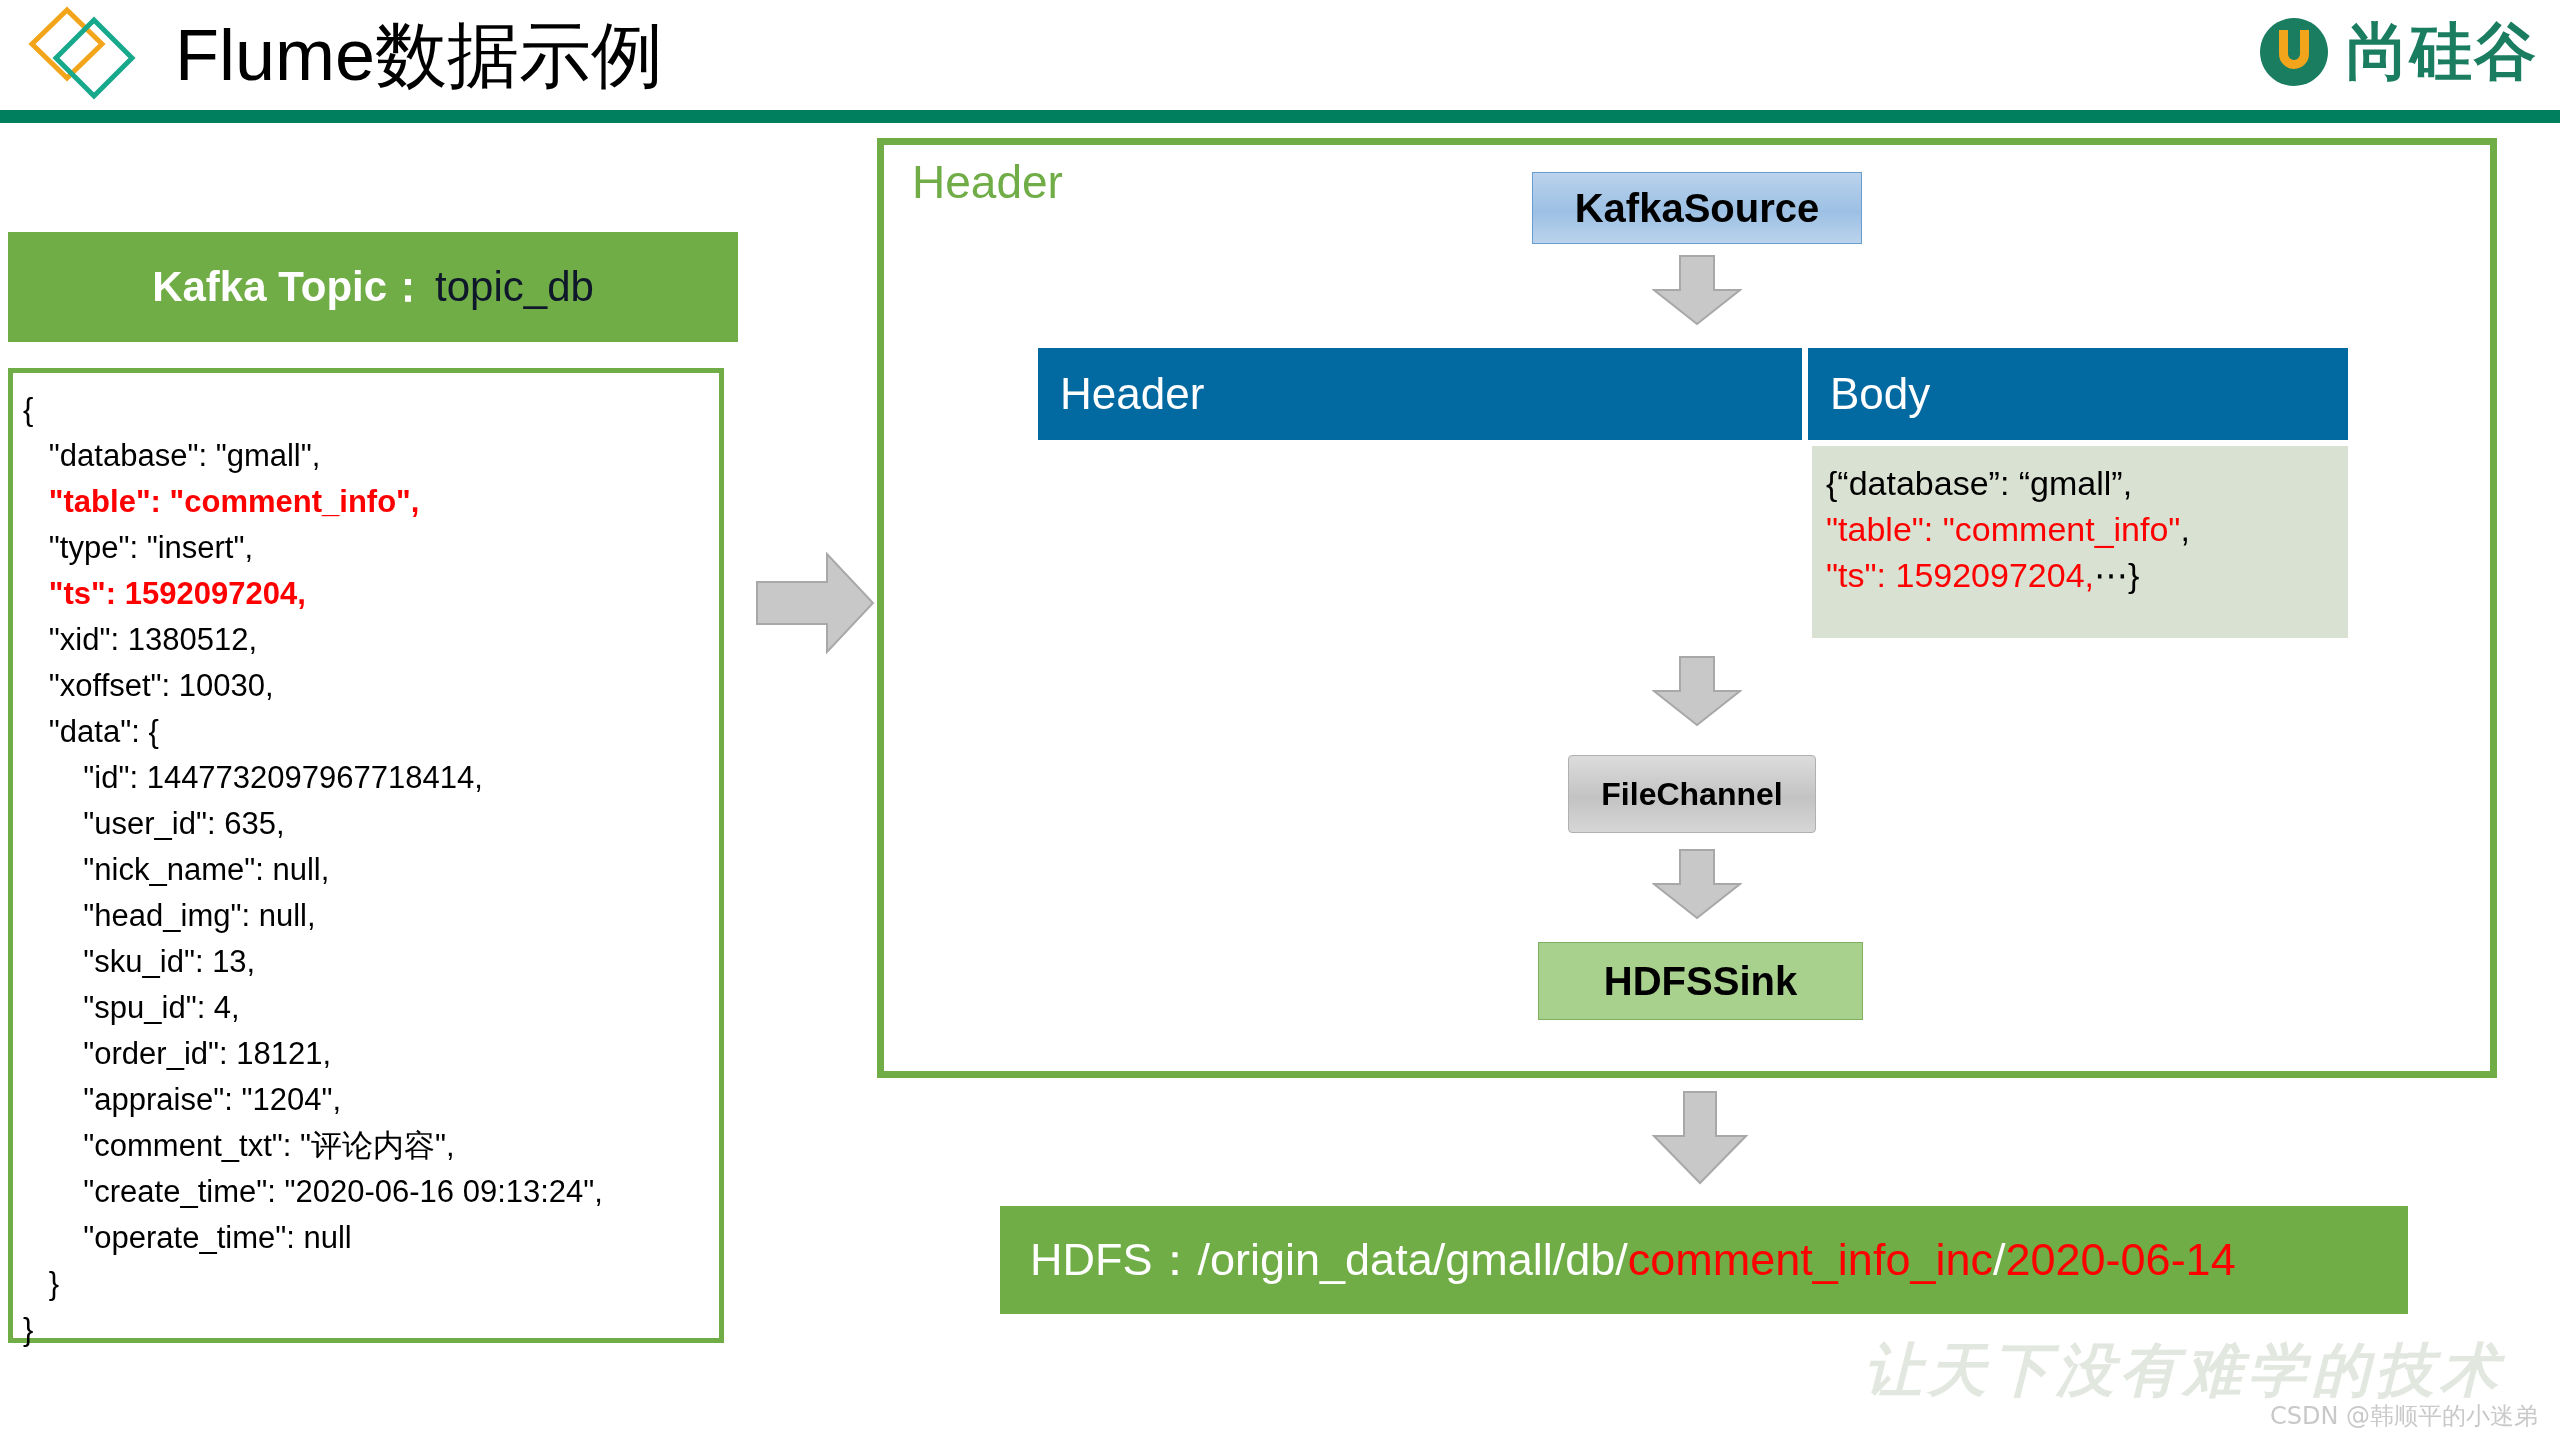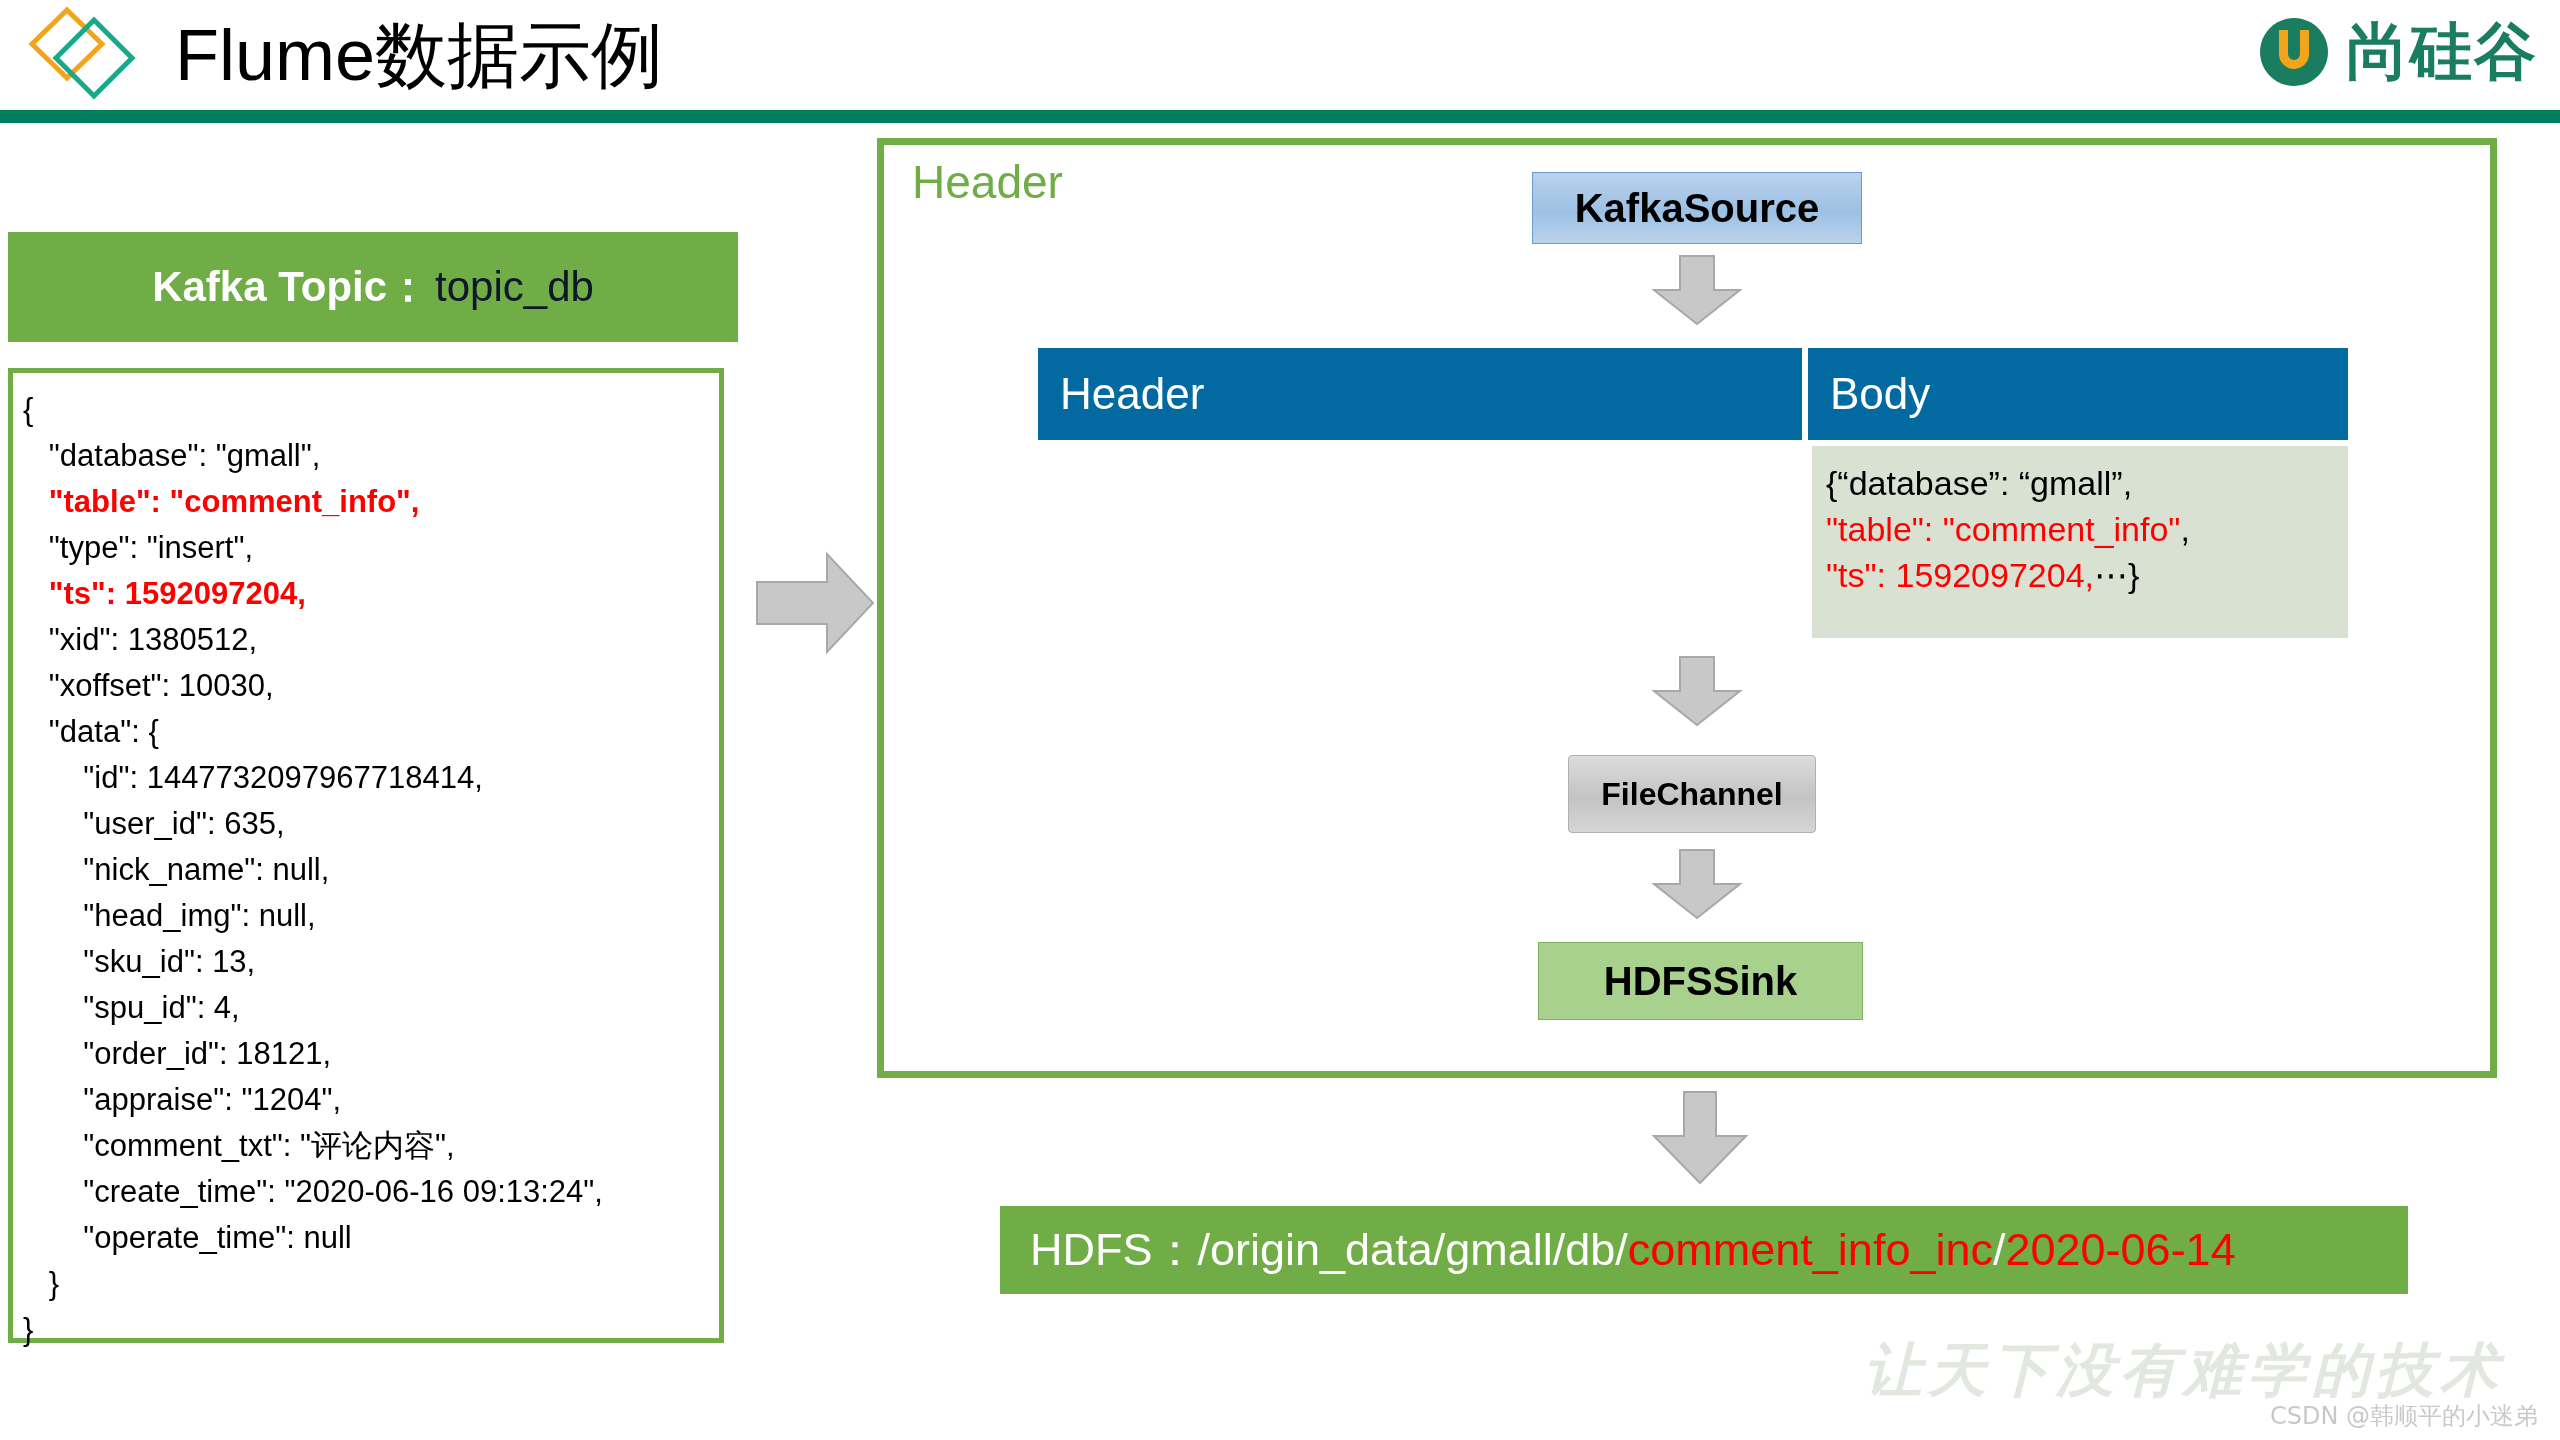--- a/index.html
+++ b/index.html
@@ -106,21 +106,21 @@
 
   #hdfs-sink{
     position:absolute;left:1538px;top:942px;width:325px;height:78px;
     background:#A9D18E;border:1px solid #7FB05F;box-sizing:border-box;
     display:flex;align-items:center;justify-content:center;
   }
   #hdfs-sink span{font-size:40px;font-weight:700;color:#000000;white-space:nowrap;}
 
   
   #hdfs-path-bar{
-    position:absolute;left:1000px;top:1206px;width:1408px;height:88px;
+    position:absolute;left:1000px;top:1206px;width:1408px;height:108px;
     background:#70AD47;display:flex;align-items:center;box-sizing:border-box;
     padding-left:30px;
   }
   #hdfs-path-bar .t{font-size:45px;color:#ffffff;font-weight:400;white-space:nowrap;}
   #hdfs-path-bar .r{font-size:45px;color:#FF0000;font-weight:400;white-space:nowrap;}
 
   
   #slogan-watermark{
     position:absolute;left:1864px;top:1340px;
     font-size:58px;color:#E2E7DF;font-family:"DejaVu Serif", serif;

